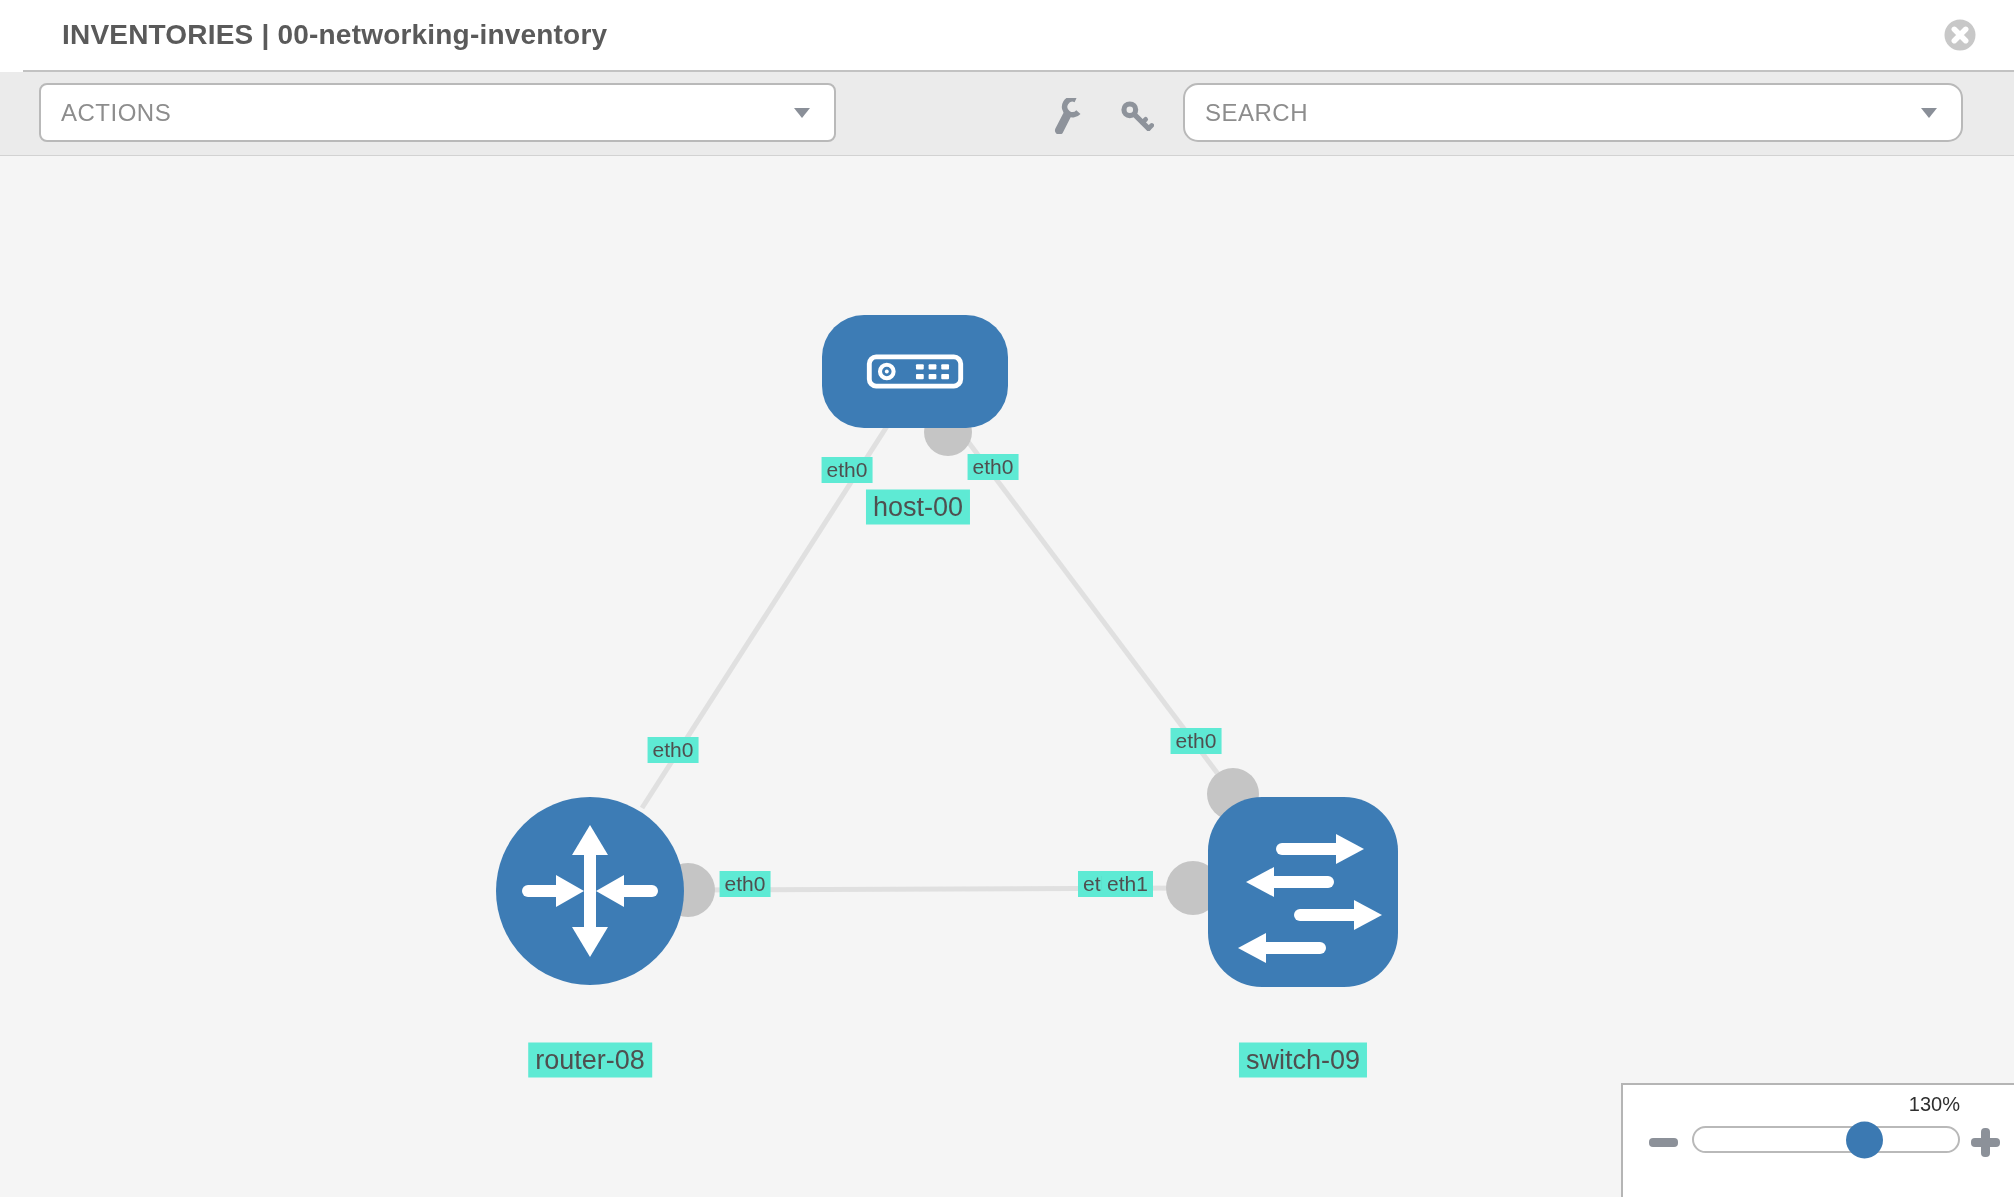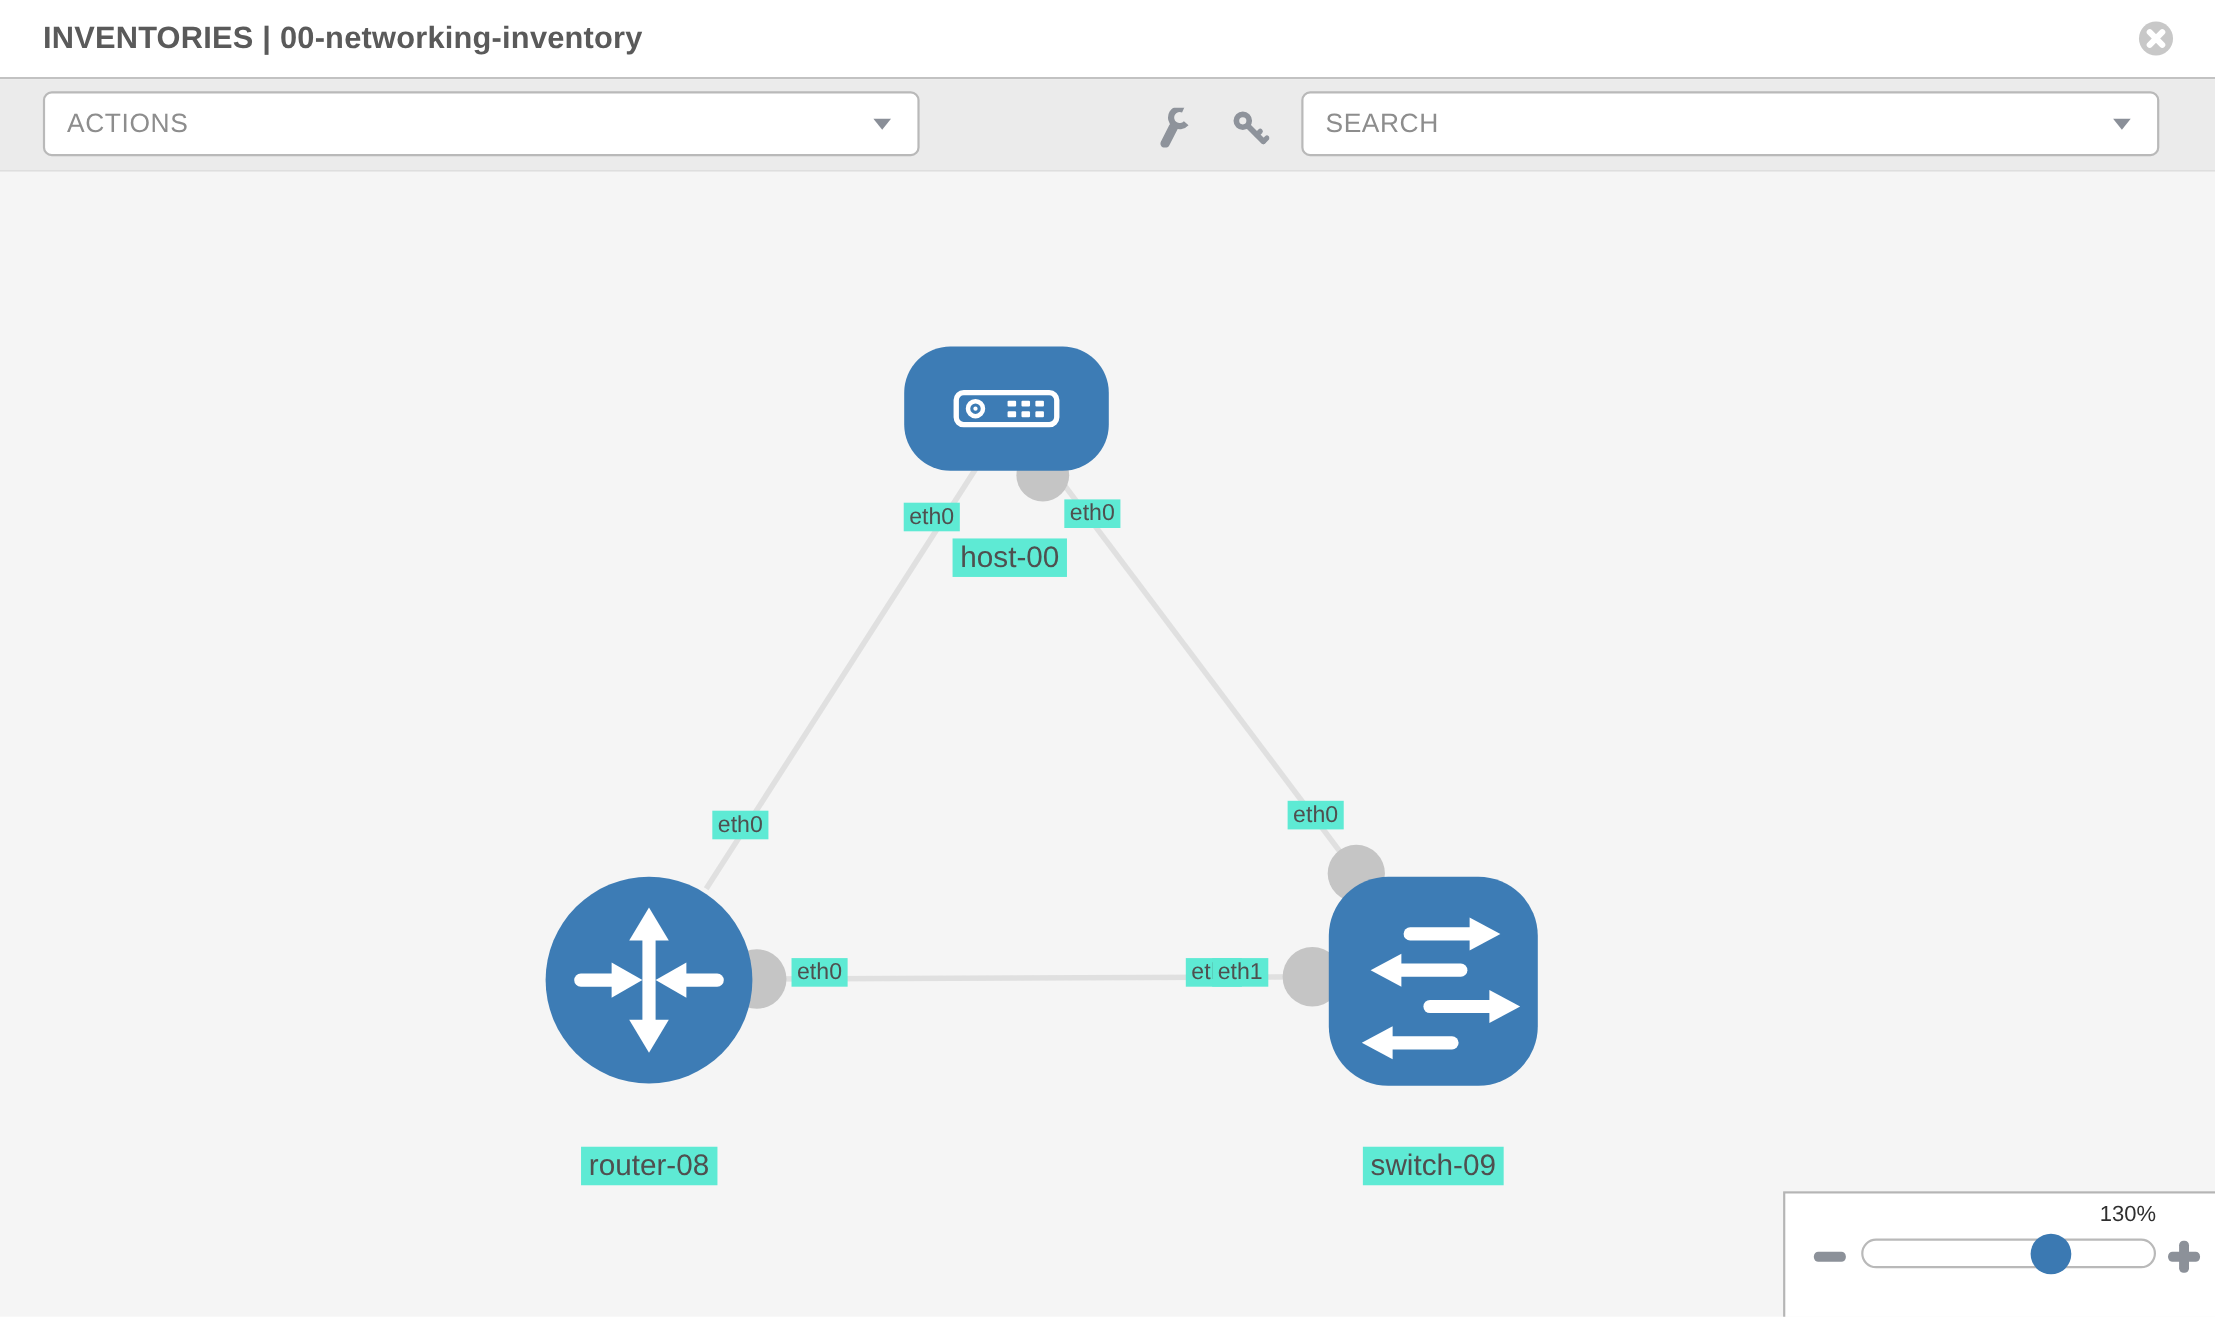--- a/index.html
+++ b/index.html
@@ -1,34 +1,34 @@
 <!DOCTYPE html>
 <html><head>
 <meta charset="utf-8">
 <style>
   * { margin:0; padding:0; box-sizing:border-box; }
   html,body { width:2014px; height:1200px; overflow:hidden;
               font-family:"Liberation Sans", sans-serif; background:#fff; }
 
   
   .header { position:relative; height:72px; background:#ffffff;
-            border-bottom:2px solid #c2c2c2; }
+            border-bottom:2px solid #c2c2c2;margin-left:23px; }
   .title { position:absolute; left:39px; top:50%; transform:translateY(-50%);
            font-size:28px; font-weight:700; color:#5a5a5a; letter-spacing:.2px; }
   .close-btn { position:absolute; right:38px; top:19px; width:32px; height:32px;
                cursor:pointer; }
 
   
   .toolbar { position:relative; height:84px; background:#ebebeb;
              border-bottom:1px solid #d2d2d2;text-align:right; }
   .dropdown { position:absolute; top:11px; height:59px; background:#fff;
               border:2px solid #b9b9b9; border-radius:8px; display:flex;
               align-items:center; cursor:pointer; }
   .dd-actions { left:39px; width:797px; }
-  .dd-search  { left:1183px; width:780px; }
+  .dd-search  { left:1183px; width:780px;border-radius:15px; }
   .dd-label { margin-left:20px; font-size:24px; color:#8d8d8d; letter-spacing:.5px; }
   .caret { position:absolute; right:24px; top:50%; transform:translateY(-50%);
            width:0; height:0; border-left:8px solid transparent;
            border-right:8px solid transparent; border-top:10px solid #8a8f98; }
   .tool-icon { position:absolute; top:26px; width:36px; height:36px; cursor:pointer; }
   .tool-wrench { left:1048px; }
   .tool-key { left:1118px; }
 
   
   .canvas { position:relative; height:1041px; background:#f5f5f5; overflow:hidden; }

